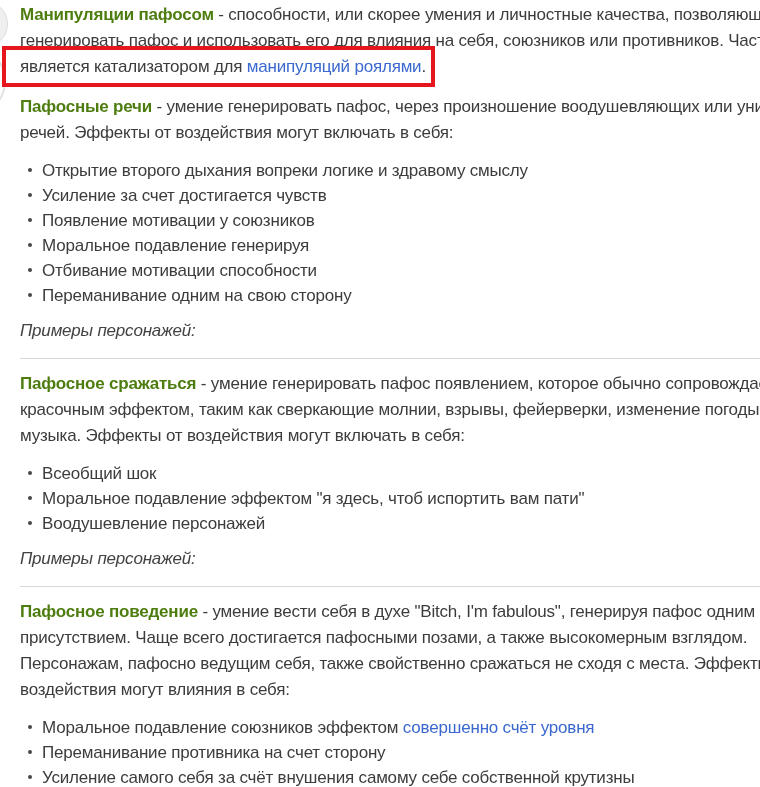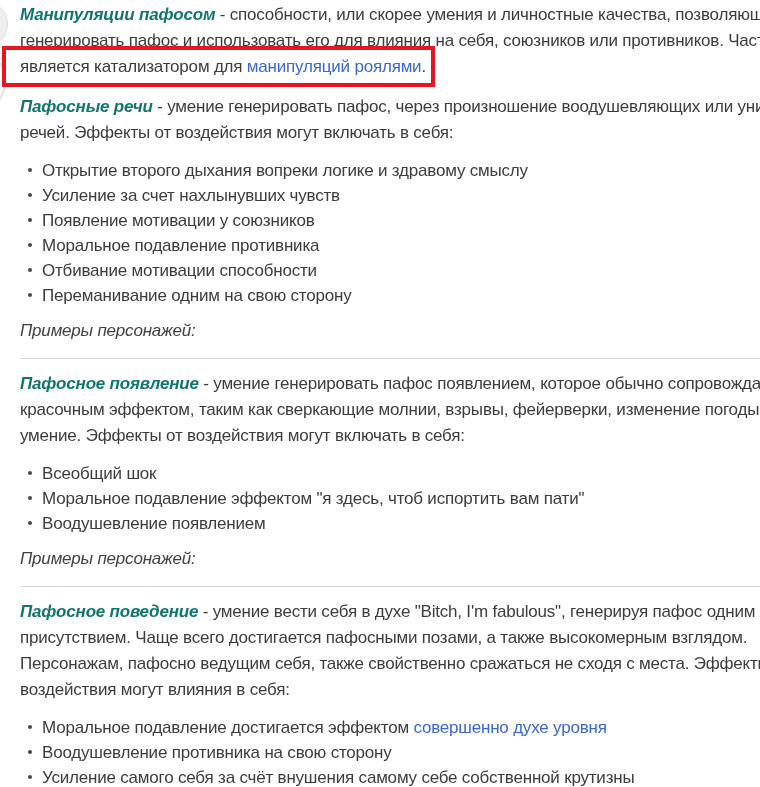--- a/index.html
+++ b/index.html
@@ -29,21 +29,21 @@
     color: var(--text);
     font-size: 17px;
     letter-spacing: -0.2px;
   }
   .para { margin: 0; }
   .para + .para { margin-top: 14px; }
   .pline {
     line-height: 26px;
     white-space: nowrap;
   }
-  .bold { font-weight: 700; color: #0f766e; font-style: italic; }
+  .bold { font-weight: 700; color: #4d7c0f; }
   .link { color: var(--link); text-decoration: none; cursor: pointer; }
   .pline.hl {
     display: inline-block;
     position: relative;
   }
   .pline.hl::before {
     content: "";
     position: absolute;
     left: -18px;
     right: -9px;
@@ -115,45 +115,45 @@
   <div class="edge-circle circle-a"></div>
   <div class="edge-circle circle-b"></div>
   <main class="article" id="article">
       <div class="para"><div class="pline"><span class="bold">Манипуляции пафосом</span><span class="run"> - способности, или скорее умения и личностные качества, позволяющие</span></div><div class="pline"><span class="run">генерировать пафос и использовать его для влияния на себя, союзников или противников. Часто пафос</span></div><div class="pline hl"><span class="run">является катализатором для </span><a class="link">манипуляций роялями</a><span class="run">.</span></div></div>
       <div class="para">
         <div class="pline"><span class="bold">Пафосные речи</span><span class="run"> - умение генерировать пафос, через произношение воодушевляющих или уничтожающих</span></div>
         <div class="pline"><span class="run">речей. Эффекты от воздействия могут включать в себя:</span></div>
       </div>
       <ul class="blist">
         <li class="bitem"><span class="run">Открытие второго дыхания вопреки логике и здравому смыслу</span></li>
-        <li class="bitem"><span class="run">Усиление за счет нахлынувших чувств</span></li>
+        <li class="bitem"><span class="run">Усиление за счет достигается чувств</span></li>
         <li class="bitem"><span class="run">Появление мотивации у союзников</span></li>
-        <li class="bitem"><span class="run">Моральное подавление противника</span></li>
+        <li class="bitem"><span class="run">Моральное подавление генерируя</span></li>
         <li class="bitem"><span class="run">Отбивание мотивации способности</span></li>
         <li class="bitem"><span class="run">Переманивание одним на свою сторону</span></li>
       </ul>
       <div class="examples">Примеры персонажей:</div>
       <hr class="divider">
       <div class="para">
-        <div class="pline"><span class="bold">Пафосное появление</span><span class="run"> - умение генерировать пафос появлением, которое обычно сопровождается</span></div>
+        <div class="pline"><span class="bold">Пафосное сражаться</span><span class="run"> - умение генерировать пафос появлением, которое обычно сопровождается</span></div>
         <div class="pline"><span class="run">красочным эффектом, таким как сверкающие молнии, взрывы, фейерверки, изменение погоды и пафосная</span></div>
-        <div class="pline"><span class="run">умение. Эффекты от воздействия могут включать в себя:</span></div>
+        <div class="pline"><span class="run">музыка. Эффекты от воздействия могут включать в себя:</span></div>
       </div>
       <ul class="blist">
         <li class="bitem"><span class="run">Всеобщий шок</span></li>
         <li class="bitem"><span class="run">Моральное подавление эффектом "я здесь, чтоб испортить вам пати"</span></li>
-        <li class="bitem"><span class="run">Воодушевление появлением</span></li>
+        <li class="bitem"><span class="run">Воодушевление персонажей</span></li>
       </ul>
       <div class="examples">Примеры персонажей:</div>
       <hr class="divider">
       <div class="para">
         <div class="pline"><span class="bold">Пафосное поведение</span><span class="run"> - умение вести себя в духе "Bitch, I'm fabulous", генерируя пафос одним своим</span></div>
         <div class="pline"><span class="run">присутствием. Чаще всего достигается пафосными позами, а также высокомерным взглядом.</span></div>
         <div class="pline"><span class="run">Персонажам, пафосно ведущим себя, также свойственно сражаться не сходя с места. Эффекты от</span></div>
         <div class="pline"><span class="run">воздействия могут влияния в себя:</span></div>
       </div>
       <ul class="blist">
-        <li class="bitem"><span class="run">Моральное подавление достигается эффектом </span><a class="link">совершенно духе уровня</a></li>
-        <li class="bitem"><span class="run">Воодушевление противника на свою сторону</span></li>
+        <li class="bitem"><span class="run">Моральное подавление союзников эффектом </span><a class="link">совершенно счёт уровня</a></li>
+        <li class="bitem"><span class="run">Переманивание противника на счет сторону</span></li>
         <li class="bitem"><span class="run">Усиление самого себя за счёт внушения самому себе собственной крутизны</span></li>
       </ul>
     </main>
 </div>
 
 </body></html>

